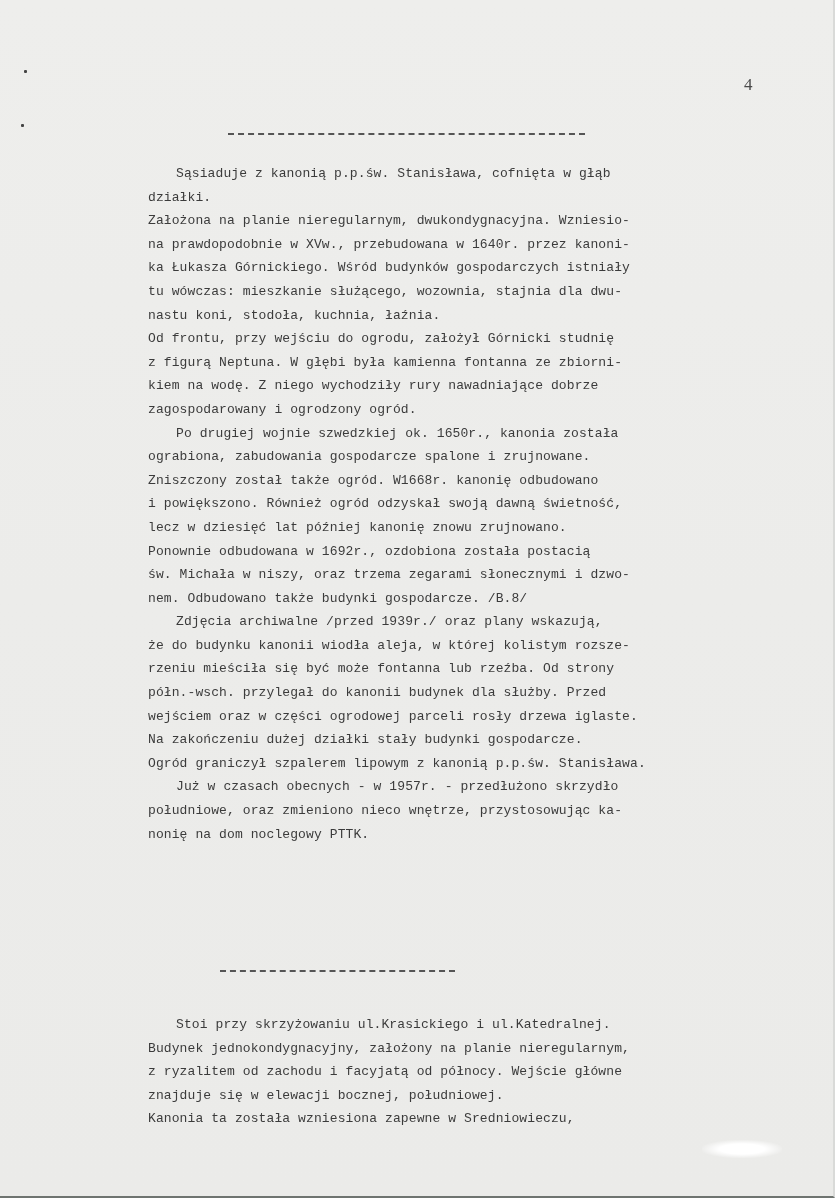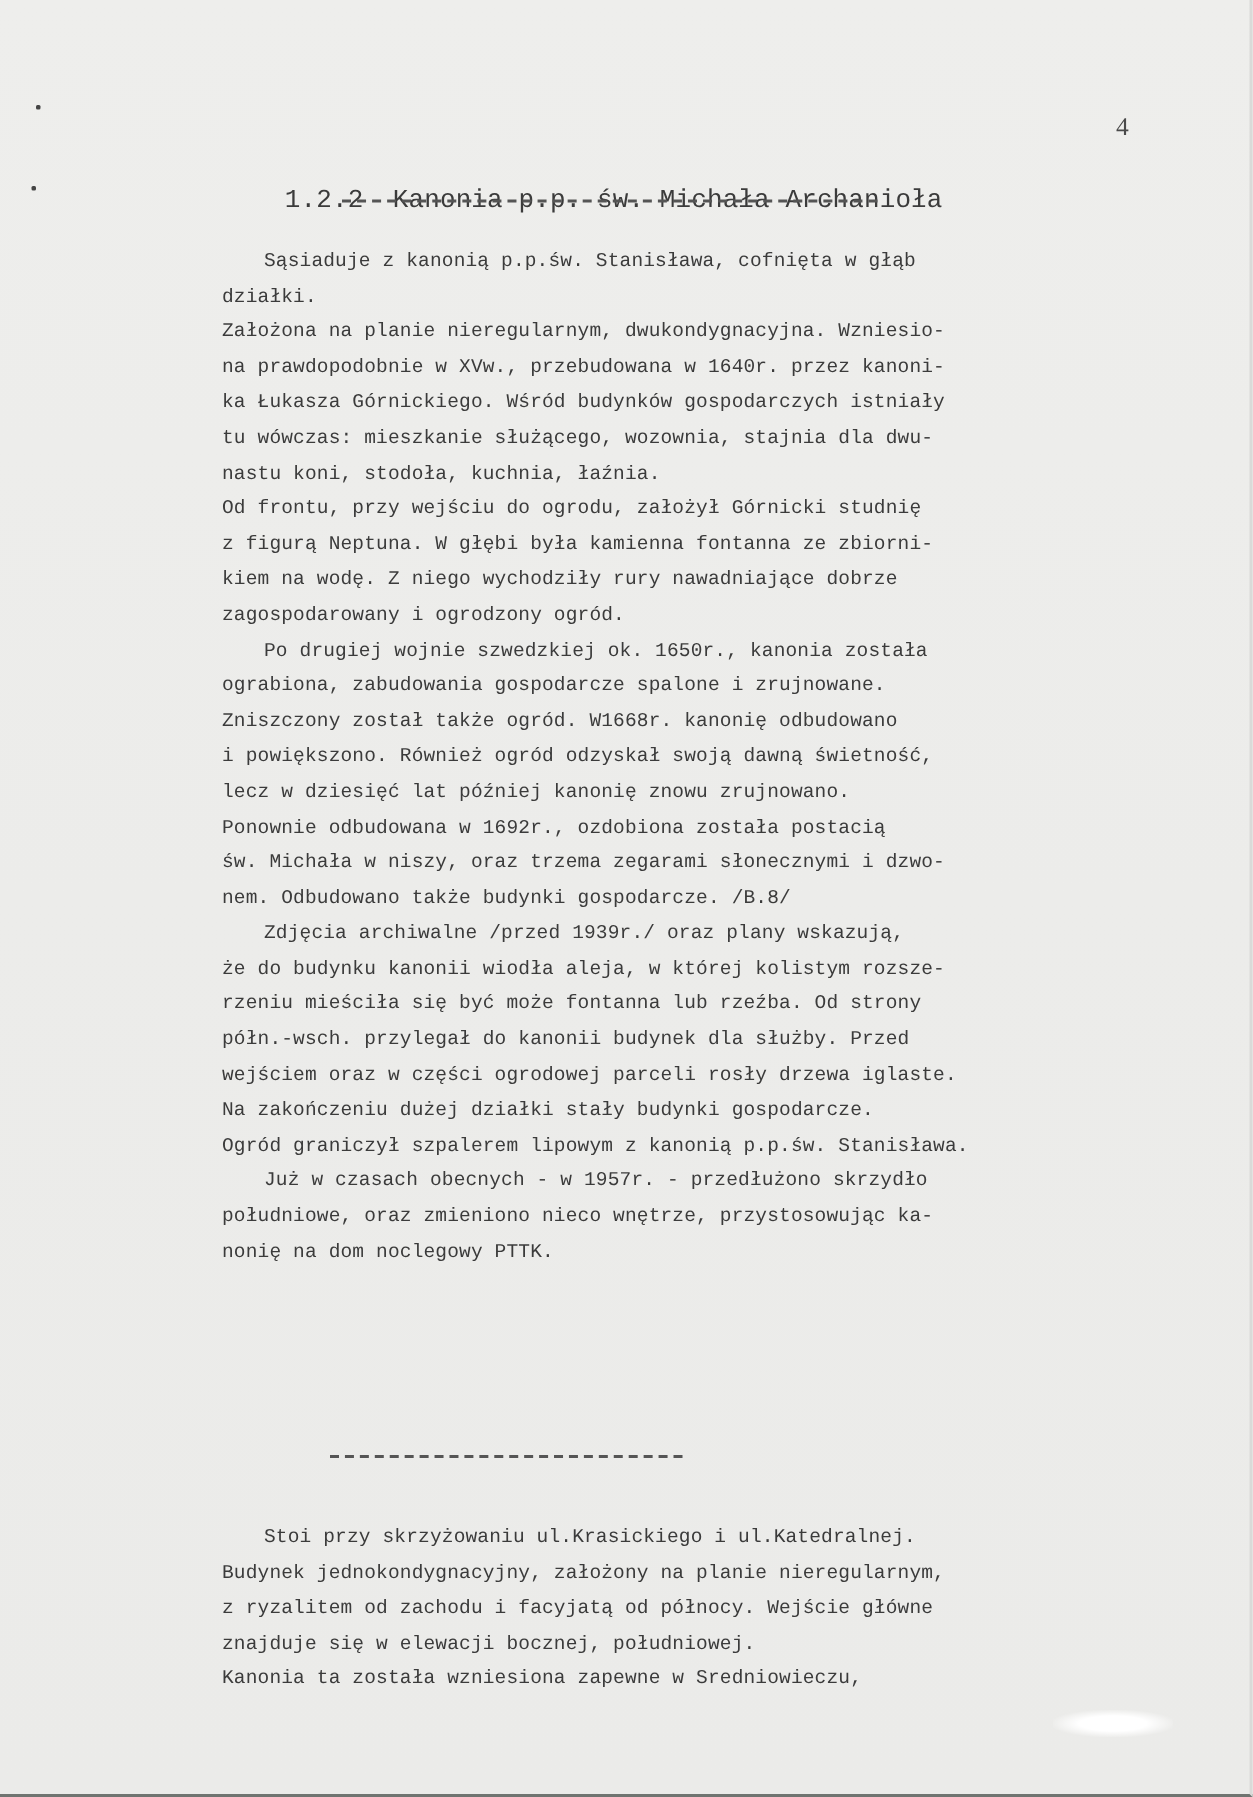--- a/index.html
+++ b/index.html
@@ -66,23 +66,20 @@
 </head>
 <body>
 
 <div class="page">
 
   <div class="margin-dot" style="left:24px; top:70px;"></div>
   <div class="margin-dot" style="left:21px; top:124px;"></div>
 
   <div class="page-number">4</div>
 
-  <div class="heading" style="left:148px; top:106px;">
-    <span class="num">1.2.2</span><span>Kanonia p.p. św. Michała Archanioła</span>
-  </div>
   <div class="underline" style="left:228px; top:133px; width:357px;"></div>
 
   <div class="text-block" id="block-0" style="top:162px;"><span class="line indent">Sąsiaduje z kanonią p.p.św. Stanisława, cofnięta w głąb</span><span class="line">działki.</span><span class="line">Założona na planie nieregularnym, dwukondygnacyjna. Wzniesio-</span><span class="line">na prawdopodobnie w XVw., przebudowana w 1640r. przez kanoni-</span><span class="line">ka Łukasza Górnickiego. Wśród budynków gospodarczych istniały</span><span class="line">tu wówczas: mieszkanie służącego, wozownia, stajnia dla dwu-</span><span class="line">nastu koni, stodoła, kuchnia, łaźnia.</span><span class="line">Od frontu, przy wejściu do ogrodu, założył Górnicki studnię</span><span class="line">z figurą Neptuna. W głębi była kamienna fontanna ze zbiorni-</span><span class="line">kiem na wodę. Z niego wychodziły rury nawadniające dobrze</span><span class="line">zagospodarowany i ogrodzony ogród.</span><span class="line indent">Po drugiej wojnie szwedzkiej ok. 1650r., kanonia została</span><span class="line">ograbiona, zabudowania gospodarcze spalone i zrujnowane.</span><span class="line">Zniszczony został także ogród. W1668r. kanonię odbudowano</span><span class="line">i powiększono. Również ogród odzyskał swoją dawną świetność,</span><span class="line">lecz w dziesięć lat później kanonię znowu zrujnowano.</span><span class="line">Ponownie odbudowana w 1692r., ozdobiona została postacią</span><span class="line">św. Michała w niszy, oraz trzema zegarami słonecznymi i dzwo-</span><span class="line">nem. Odbudowano także budynki gospodarcze. /B.8/</span><span class="line indent">Zdjęcia archiwalne /przed 1939r./ oraz plany wskazują,</span><span class="line">że do budynku kanonii wiodła aleja, w której kolistym rozsze-</span><span class="line">rzeniu mieściła się być może fontanna lub rzeźba. Od strony</span><span class="line">półn.-wsch. przylegał do kanonii budynek dla służby. Przed</span><span class="line">wejściem oraz w części ogrodowej parceli rosły drzewa iglaste.</span><span class="line">Na zakończeniu dużej działki stały budynki gospodarcze.</span><span class="line">Ogród graniczył szpalerem lipowym z kanonią p.p.św. Stanisława.</span><span class="line indent">Już w czasach obecnych - w 1957r. - przedłużono skrzydło</span><span class="line">południowe, oraz zmieniono nieco wnętrze, przystosowując ka-</span><span class="line">nonię na dom noclegowy PTTK.</span></div>
 
   <div class="underline" style="left:220px; top:970px; width:235px;"></div>
 
   <div class="text-block" id="block-1" style="top:1013px;"><span class="line indent">Stoi przy skrzyżowaniu ul.Krasickiego i ul.Katedralnej.</span><span class="line">Budynek jednokondygnacyjny, założony na planie nieregularnym,</span><span class="line">z ryzalitem od zachodu i facyjatą od północy. Wejście główne</span><span class="line">znajduje się w elewacji bocznej, południowej.</span><span class="line">Kanonia ta została wzniesiona zapewne w Sredniowieczu,</span></div>
 
   <div class="smudge"></div>
 </div>

